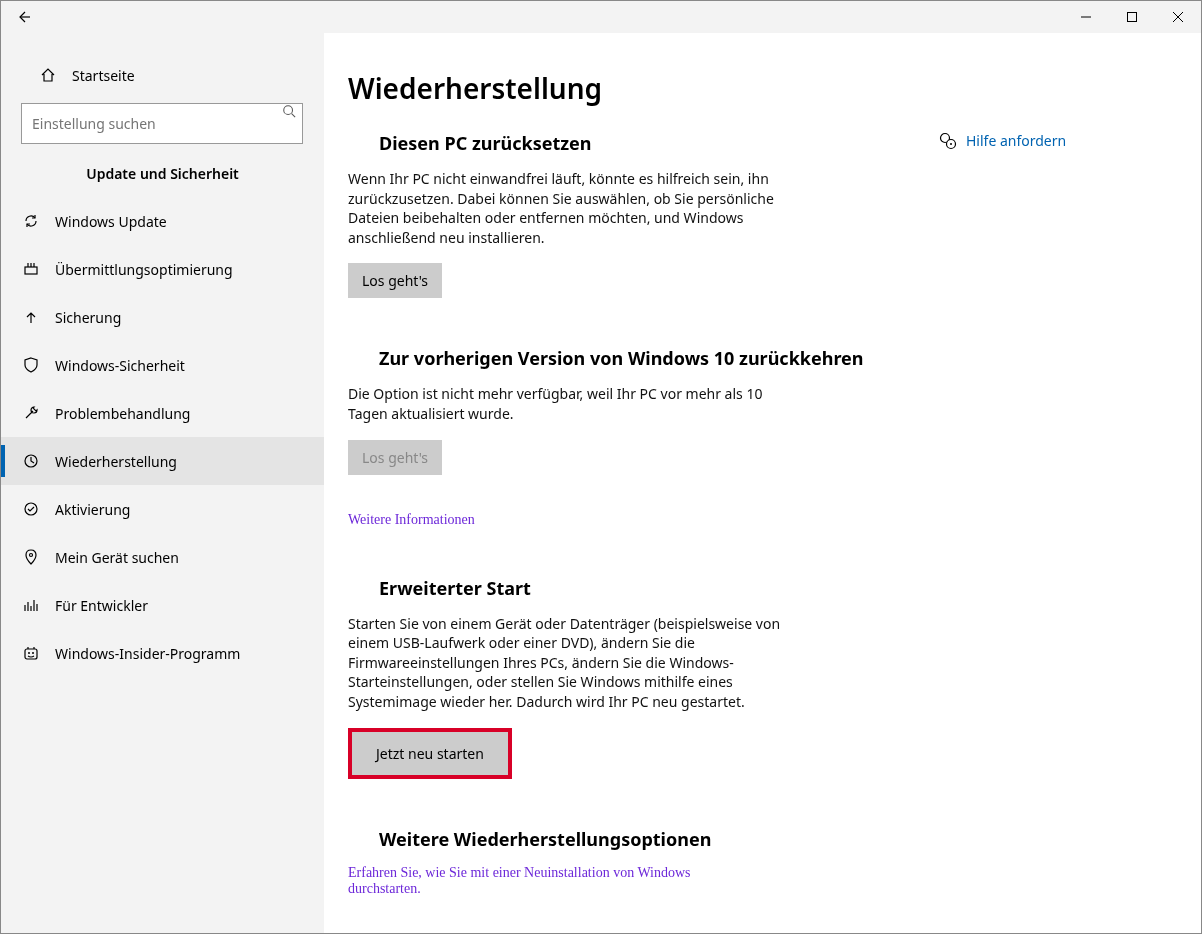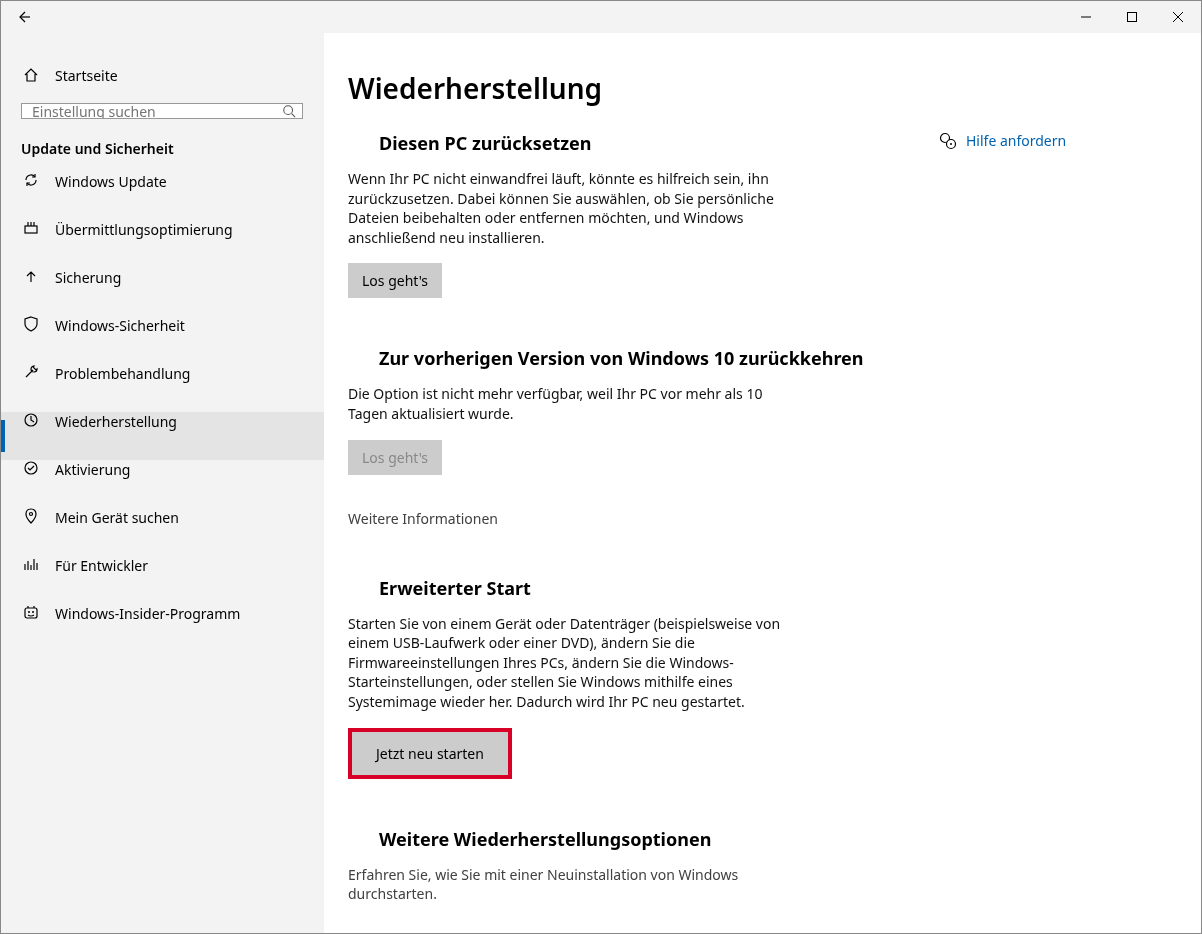--- a/index.html
+++ b/index.html
@@ -47,36 +47,36 @@
 }
 .sidebar {
   width: 323px;
   background: #f3f3f3;
   padding: 20px 0 0 0;
 }
 .home-row {
   display: flex;
   align-items: center;
   height: 44px;
-  padding: 0 20px;
+  padding: 0 37px;
   cursor: pointer;
 }
 .home-row .icon-wrap {
   width: 20px;
   display: flex;
   align-items: center;
   justify-content: center;
   margin-right: 14px;
 }
 .home-row span.label {
   font-size: 14px;
 }
 .search-box {
   margin: 6px 20px 20px 20px;
-  height: 16px;
+  height: 41px;
   border: 1px solid #999;
   background: #fff;
   display: flex;
   padding: 0 6px 0 10px;
   width: 282px;
 }
 .search-box input {
   border: none;
   outline: none;
   flex: 1;
@@ -85,27 +85,28 @@
   font-family: inherit;
 }
 .search-box .search-icon {
   color: #555;
 }
 .category-heading {
   padding: 0 20px;
   font-size: 14px;
   font-weight: 600;
   margin: 1px 0 14px 0;
+  text-align: center;
 }
 .nav-list {
   list-style: none;
 }
 .nav-item {
   display: flex;
-  align-items: flex-start;
+  align-items: center;
   height: 48px;
   padding: 0 20px;
   cursor: pointer;
   position: relative;
 }
 .nav-item .icon-wrap {
   width: 20px;
   display: flex;
   align-items: center;
   justify-content: center;
@@ -184,24 +185,25 @@
   background: #ccc;
   color: #888;
   cursor: default;
 }
 .btn.highlighted-wrap {
   display: inline-block;
   border: 4px solid #d80027;
   padding: 4px;
 }
 .link {
-  color: #404040;
+  color: #6d28d9;
   text-decoration: none;
   font-size: 14px;
   display: inline-block;
+  font-family: Liberation Serif, serif;
 }
 .icon-svg { display: block; }
 </style>
 </head>
 <body>
 
 <div class="titlebar">
   <div class="back-btn">
     <svg class="icon-svg" width="16" height="16" viewBox="0 0 16 16">
         <path d="M10 3 L5 8 L10 13" stroke="#000" stroke-width="1.2" fill="none"></path>

